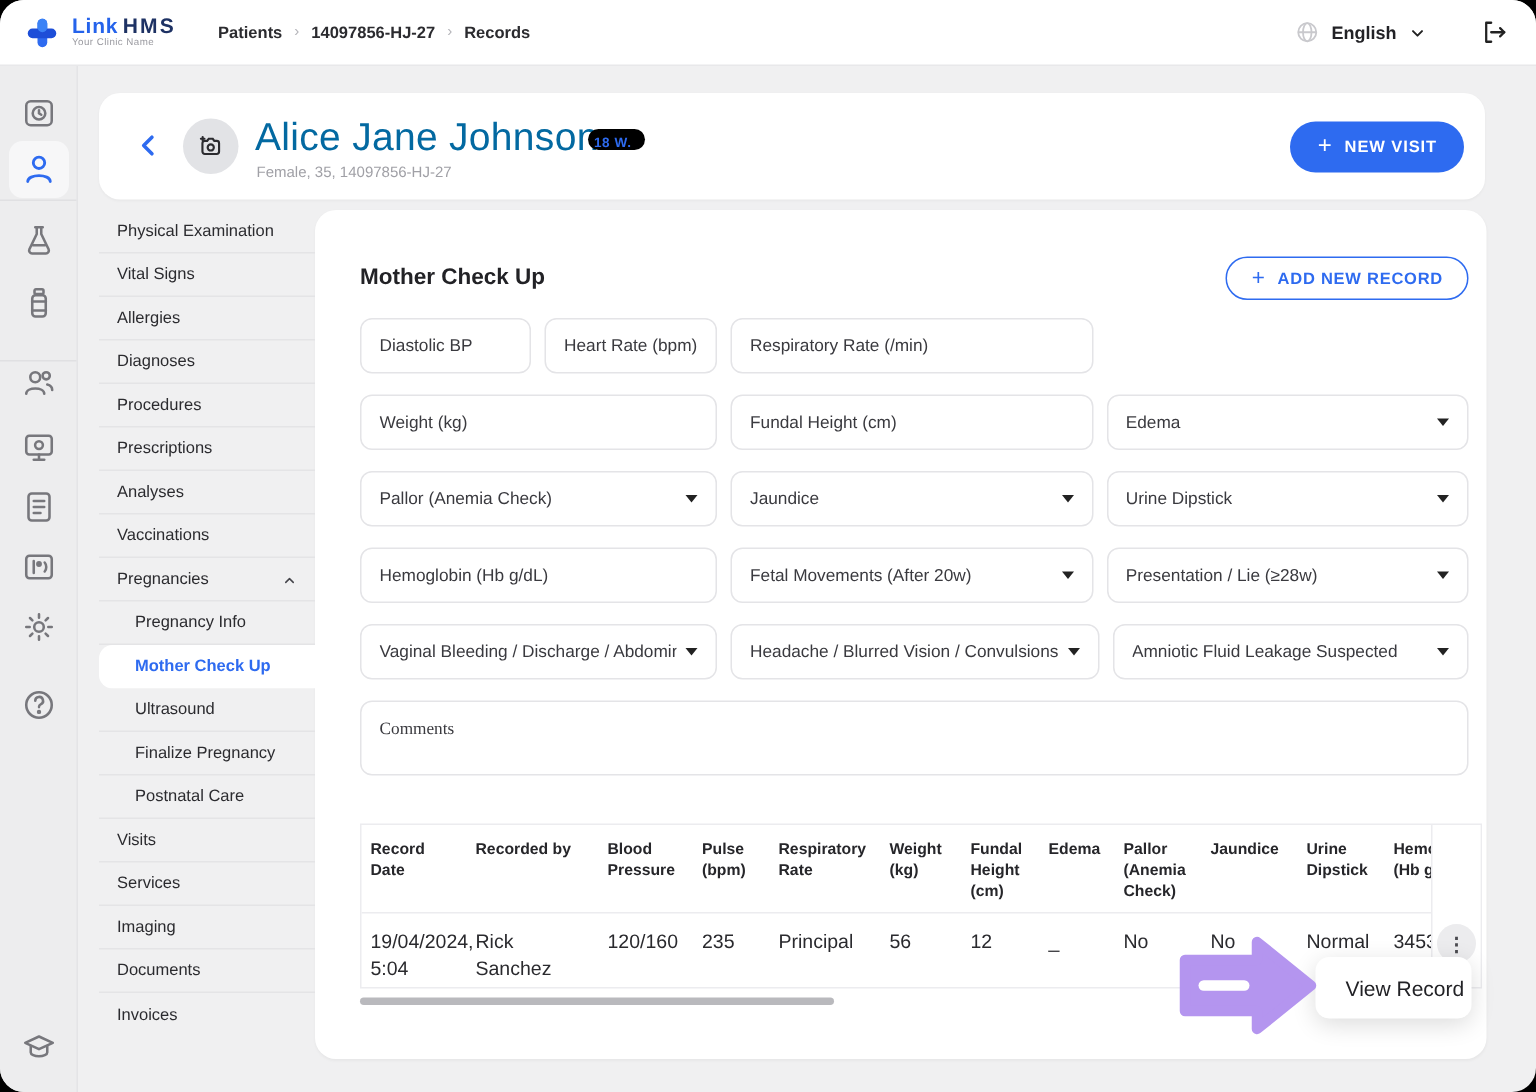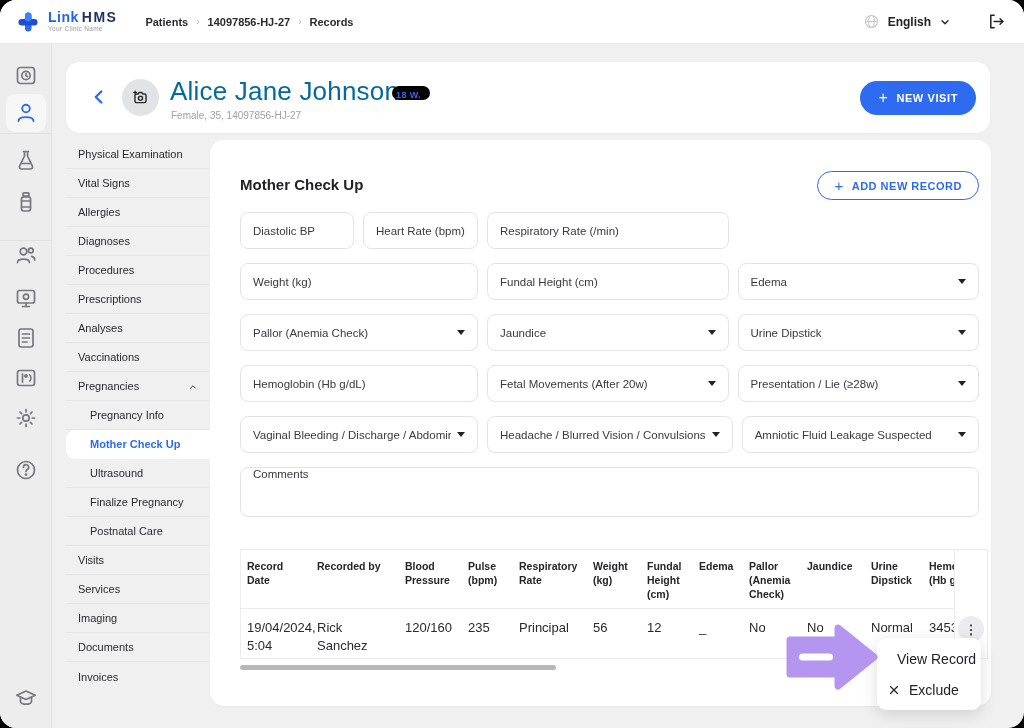--- a/index.html
+++ b/index.html
@@ -53,21 +53,21 @@
   .btn-add-record .plus { font-size:15px; font-weight:400; }
 
   .form-area { position:absolute; left:30px; right:12px; top:72px; }
   .form-row { display:grid; gap:9px; margin-bottom:14px; }
   .cols-a { grid-template-columns:114px 115px 1fr 1fr; }
   .cols-b { grid-template-columns:238px 1fr 1fr; }
   .field { height:37px; border:1px solid #e4e4e7; border-radius:8px; display:flex; align-items:center; padding:0 12px; cursor:text; background:#fff; }
   .field.select { cursor:pointer; }
   .field .ph { font-size:11.5px; color:#3a3a3f; white-space:nowrap; overflow:hidden; flex:1; }
   .caret { width:0; height:0; border-left:4px solid transparent; border-right:4px solid transparent; border-top:5px solid #222; margin-left:6px; flex:none; }
-  .comments { height:50px; align-items:flex-start; margin-bottom:0; }
+  .comments { height:50px; align-items:flex-start; padding-top:12px; margin-bottom:0;font-family:Liberation Serif, serif; }
 
   
   .records-table { position:absolute; left:30px; top:409px; width:748px; height:110px; border:1px solid #ececef; border-radius:0; background:#fff; overflow:hidden; }
   .tbl-clip { position:absolute; left:0; top:0; bottom:0; width:715px; overflow:hidden; }
   .tbl-row { display:flex; width:770px; }
   .tbl-head { height:59px; border-bottom:1px solid #ececef; }
   .tbl-body { height:50px; }
   .cell { padding:9px 6px 0 6px; font-size:10.5px; line-height:1.35; }
   .tbl-head .cell { font-weight:700; color:#26262a; }
   .tbl-body .cell { font-size:13px; color:#2a2a2e; padding-top:10px; }
@@ -402,27 +402,20 @@
 
   <div class="ctx-menu">
     <div class="ctx-item">
       <svg width="13" height="13" viewBox="0 0 24 24" fill="none" stroke="#222" stroke-width="2" stroke-linecap="round" stroke-linejoin="round">
         <path d="M18 13v5a2 2 0 0 1-2 2H6a2 2 0 0 1-2-2V8a2 2 0 0 1 2-2h5"></path>
           <polyline points="14,4 20,4 20,10"></polyline>
           <line x1="11" y1="13" x2="20" y2="4"></line>
       </svg>
       <span>View Record</span>
     </div>
-    <div class="ctx-item">
-      <svg width="12" height="12" viewBox="0 0 24 24" fill="none" stroke="#222" stroke-width="2.3" stroke-linecap="round">
-        <line x1="5" y1="5" x2="19" y2="19"></line>
-          <line x1="19" y1="5" x2="5" y2="19"></line>
-      </svg>
-      <span>Exclude</span>
-    </div>
   </div>
 
   <svg class="pointer-arrow" width="94" height="70" viewBox="0 0 94 70">
     <polygon points="4,18 52,18 52,6 88,35 52,64 52,52 4,52" fill="#b495ef" stroke="#b495ef" stroke-width="7" stroke-linejoin="round"></polygon>
     <rect x="13" y="31.5" width="34" height="7" rx="3.5" fill="#ffffff"></rect>
   </svg>
 
 </div>
 
 </body></html>

